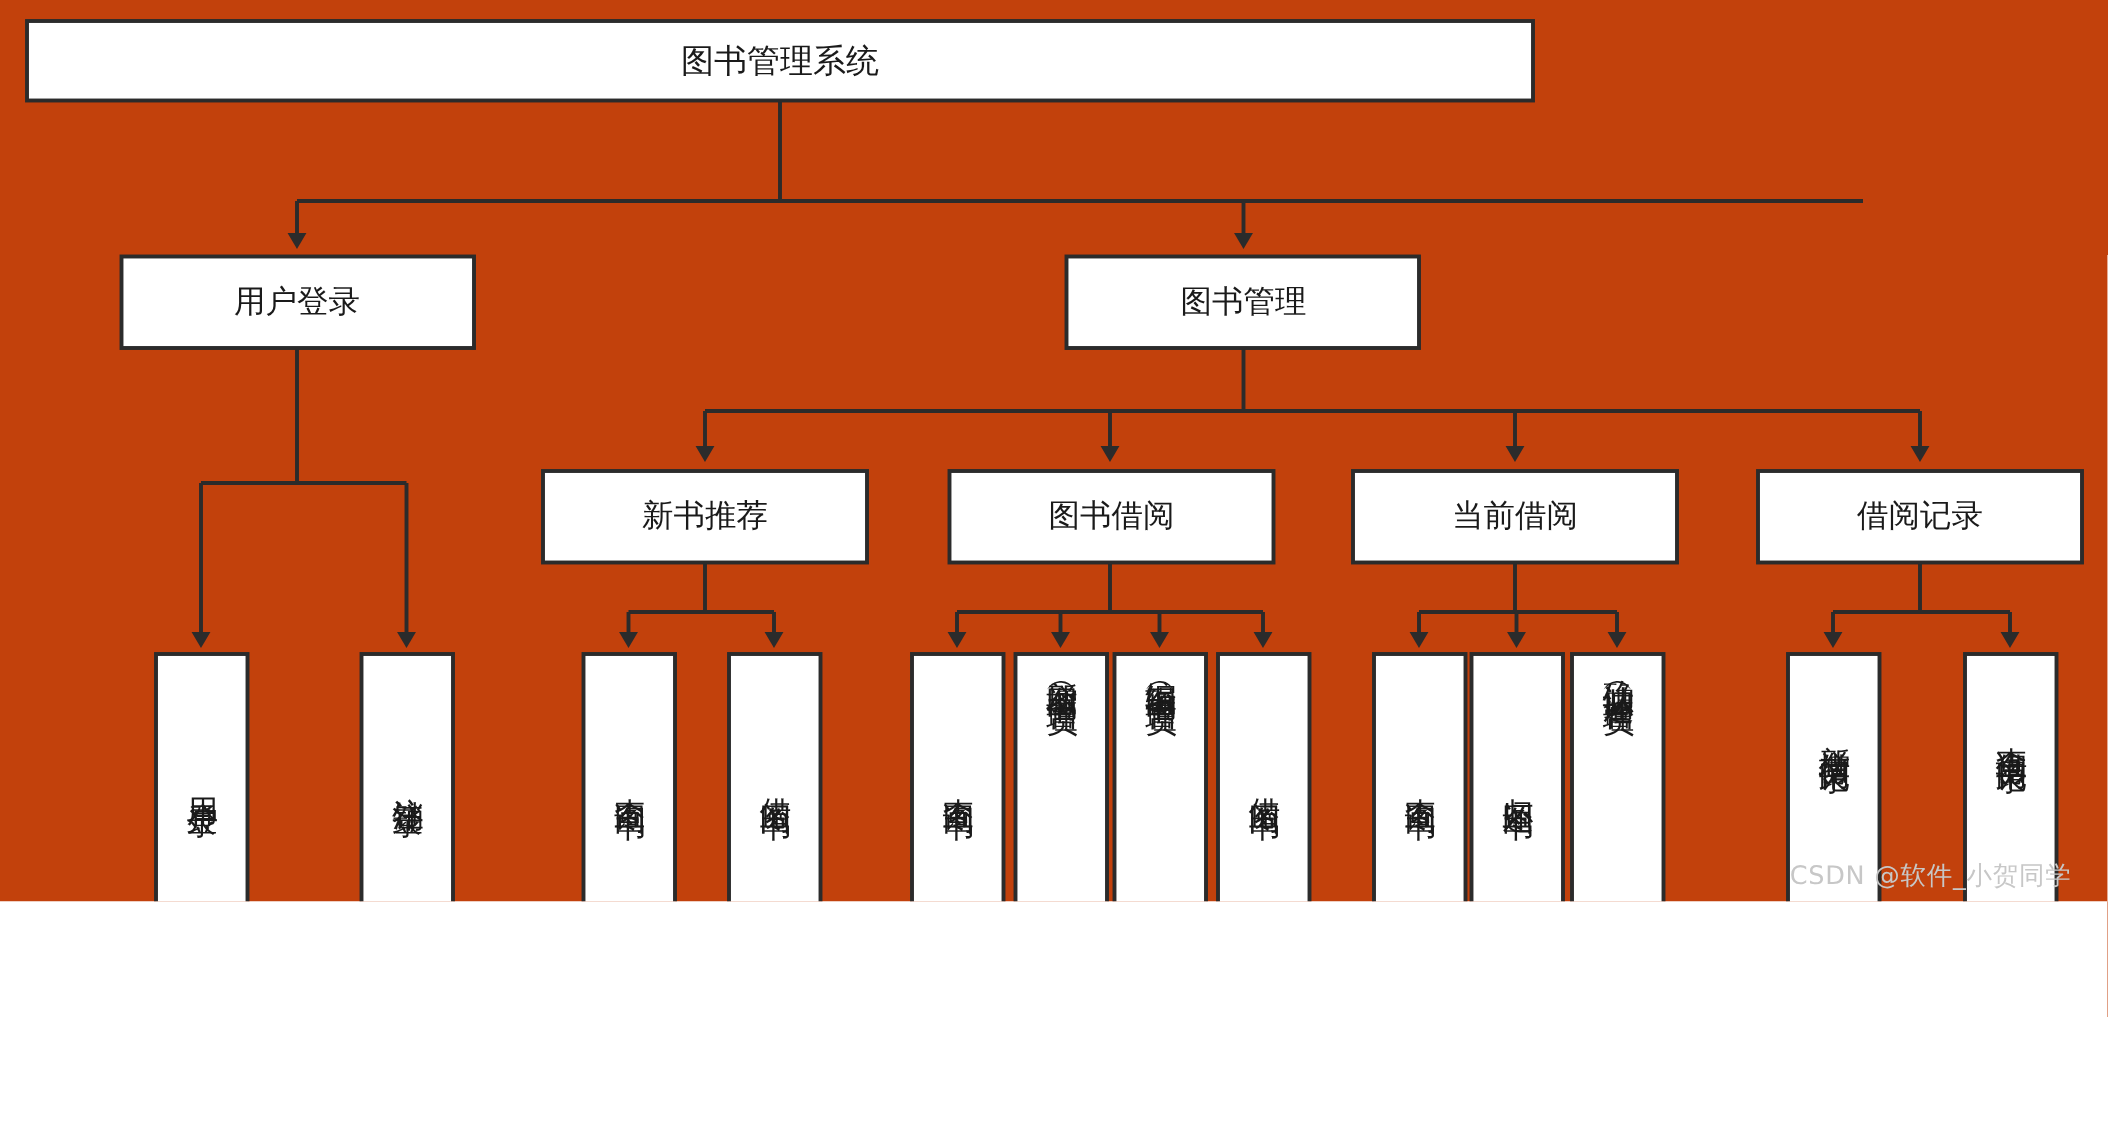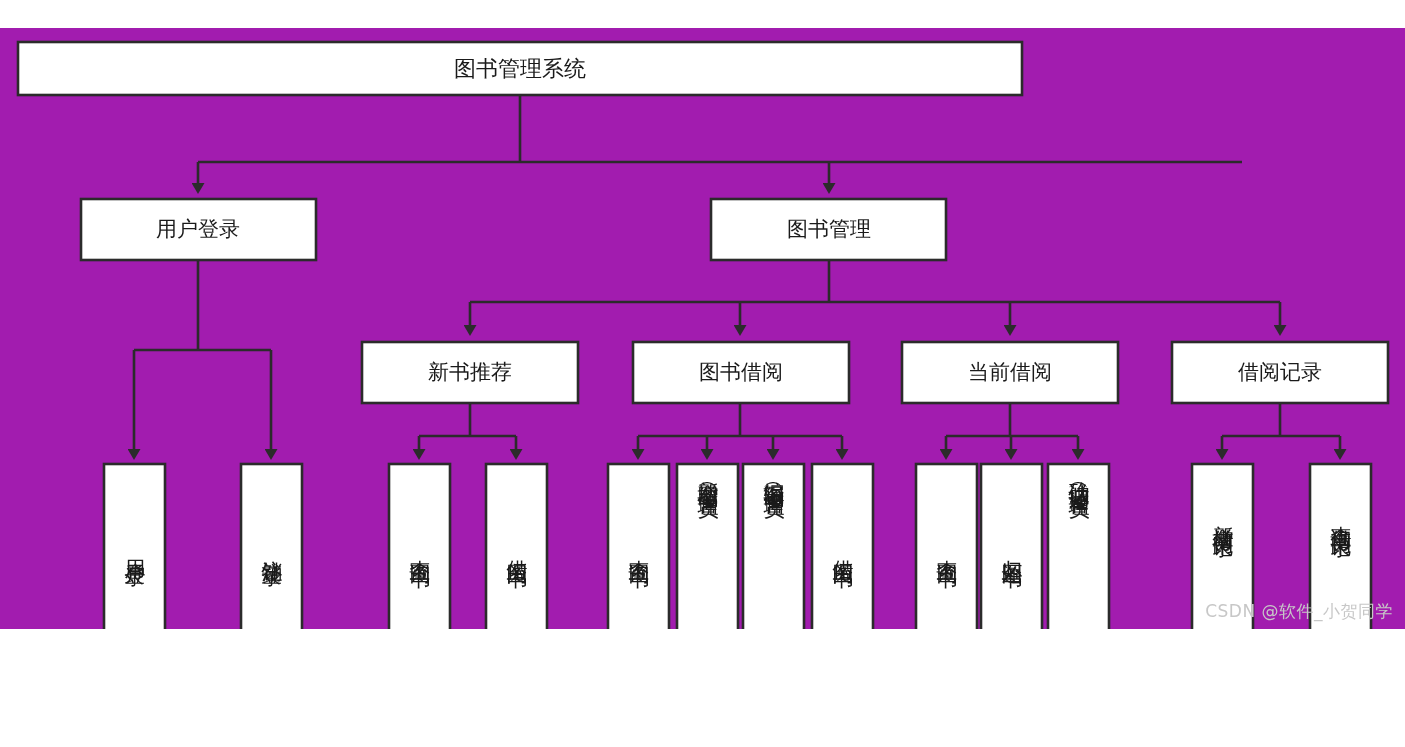--- a/index.html
+++ b/index.html
@@ -8,23 +8,22 @@
     padding: 0;
     background: #ffffff;
   }
   body {
     font-family: "DejaVu Sans", "Liberation Sans", sans-serif;
   }
   #diagram-root {
     position: relative;
     width: 1405px;
     height: 601px;
-    background: #a21caf;
+    background: #c2410c;
     overflow: hidden;
-    margin-top: 28px;
   }
   svg#flow {
     display: block;
     width: 1405px;
     height: 747px;
   }
   .node-box {
     fill: #ffffff;
     stroke: #2b2b2b;
     stroke-width: 2.6;
@@ -52,21 +51,21 @@
     stroke: #2b2b2b;
     stroke-width: 2.6;
     fill: none;
     stroke-linecap: butt;
   }
   .arrow-head {
     fill: #2b2b2b;
   }
   .watermark {
     position: absolute;
-    right: 12px;
+    right: 24px;
     bottom: 6px;
     color: #c7c7c7;
     font-size: 17px;
     font-family: "DejaVu Sans", "Liberation Sans", sans-serif;
     letter-spacing: 0.5px;
     user-select: none;
     white-space: nowrap;
   }
 </style>
 </head>

